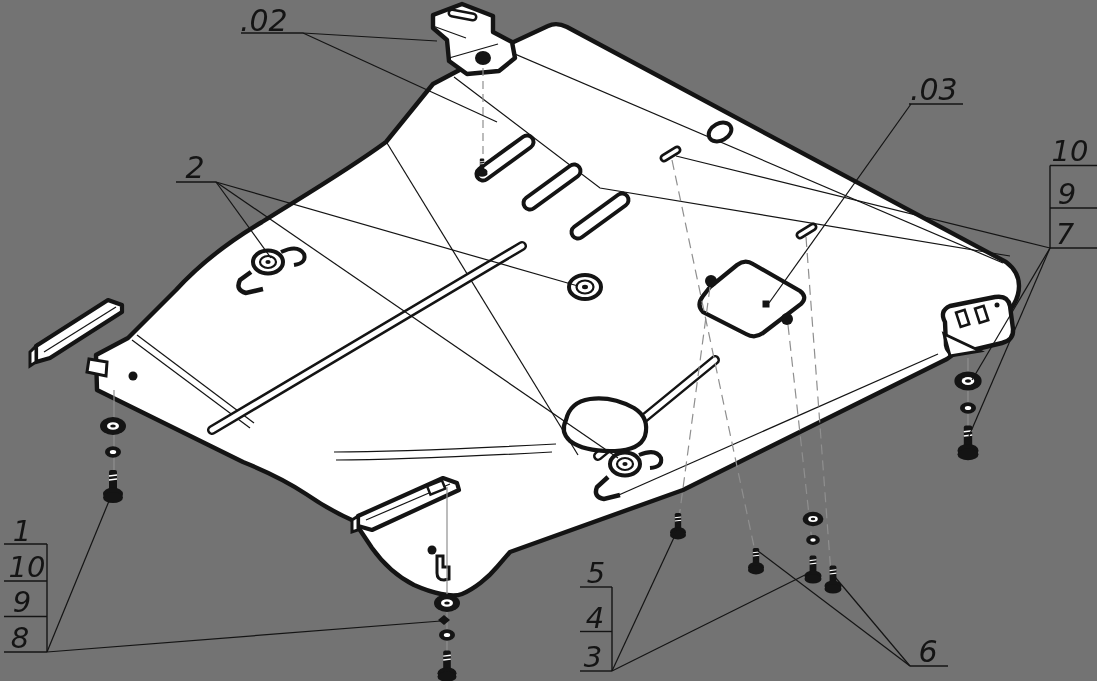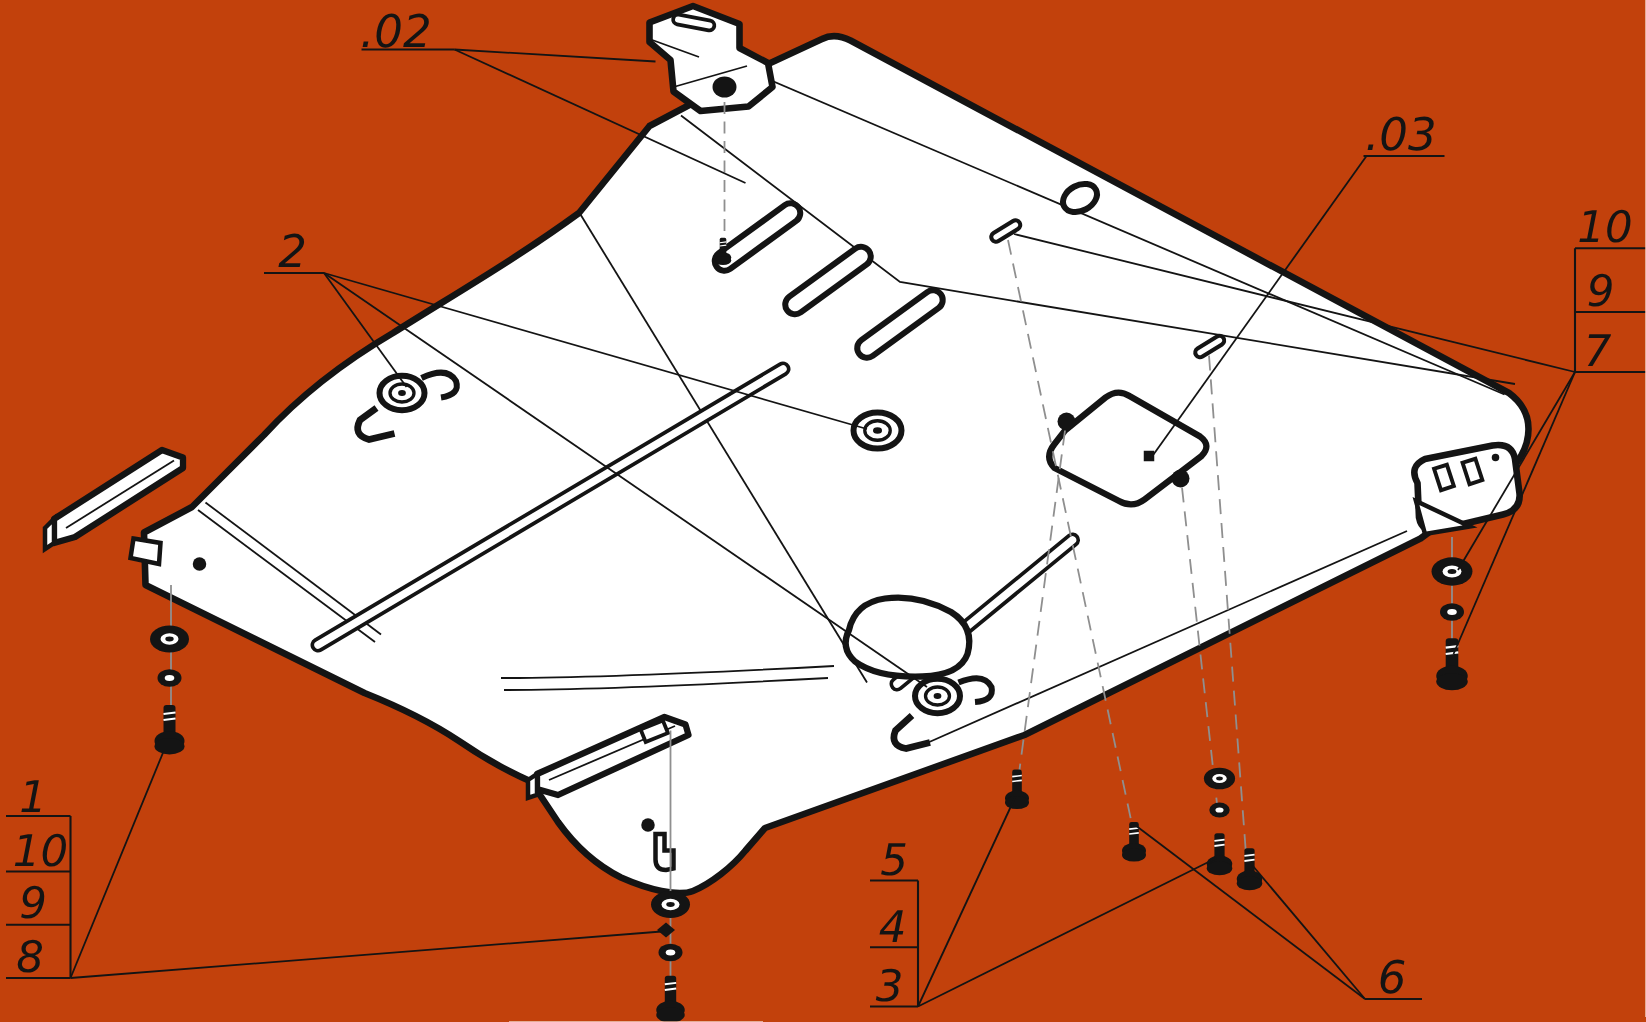--- a/index.html
+++ b/index.html
@@ -1,16 +1,16 @@
 <!DOCTYPE html>
 <html><head>
 <meta charset="utf-8">
 <style>
   html,body{margin:0;padding:0;background:#ffffff;}
-  .stage{position:relative;width:1097px;height:681px;background:#c2410c;overflow:hidden;
+  .stage{position:relative;width:1097px;height:681px;background:#737373;overflow:hidden;
          font-family:"DejaVu Sans","Liberation Sans",sans-serif;}
   svg text{font-family:"DejaVu Sans","Liberation Sans",sans-serif;font-style:italic;
            font-size:30px;fill:#141414;}
   .t-sm{font-size:29px;}
 </style>
 </head>
 <body>
 
 <div class="stage">
 <svg width="1097" height="681" viewBox="0 0 1097 681">

